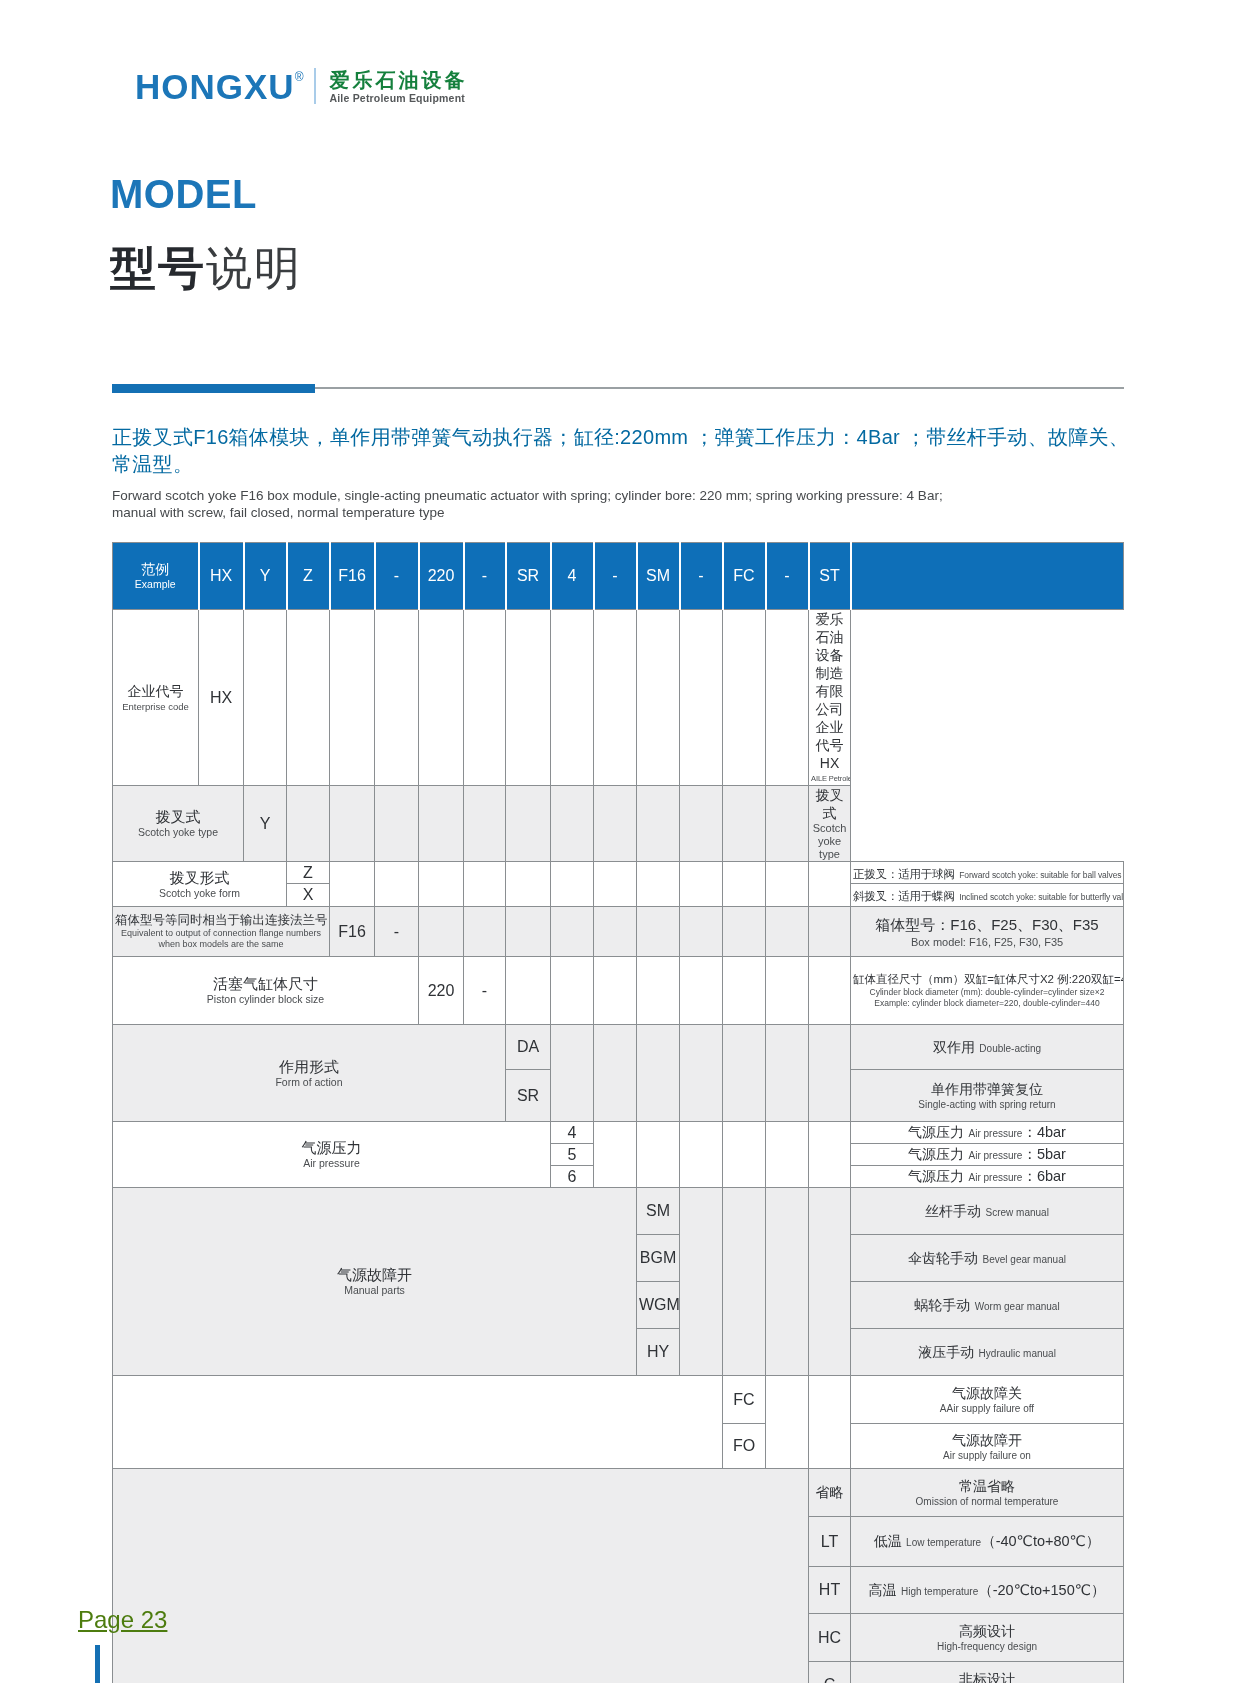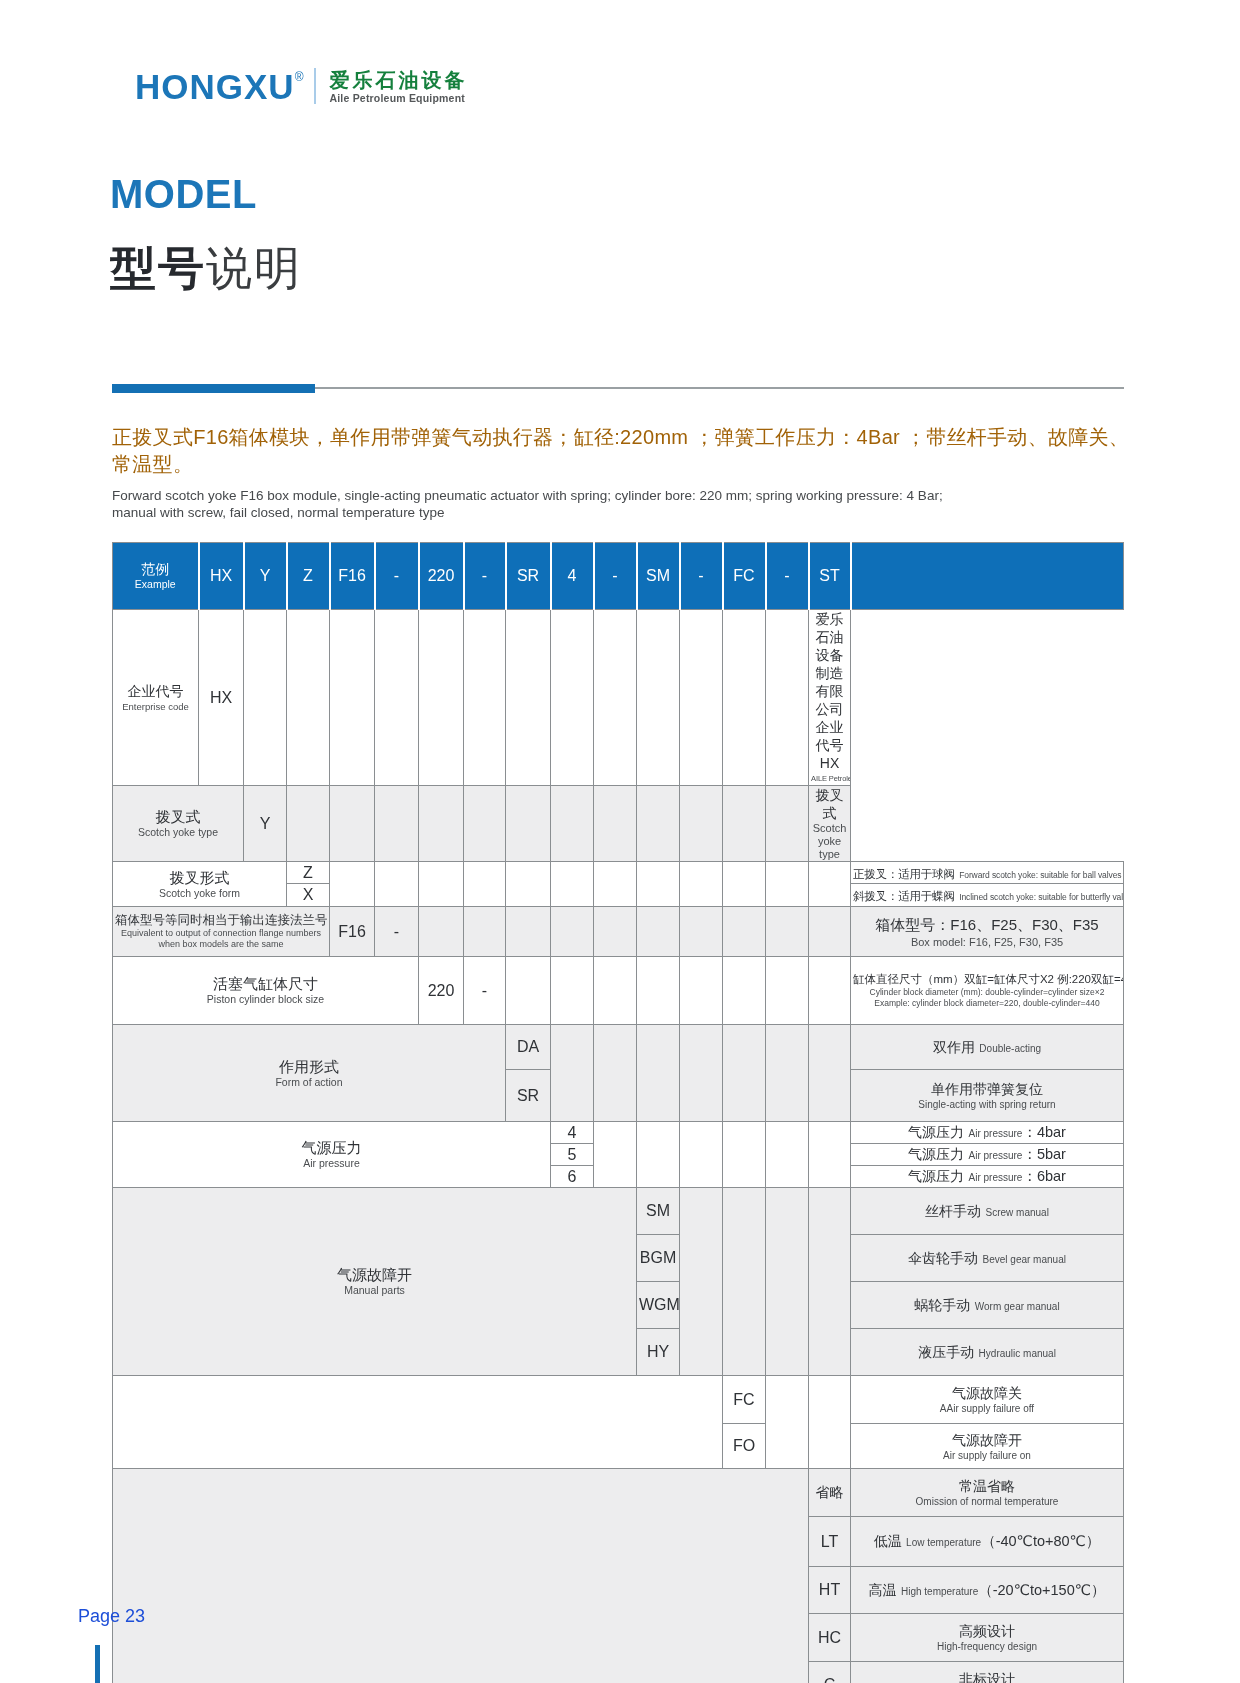--- a/index.html
+++ b/index.html
@@ -24,21 +24,21 @@
   .zh-b { font-weight:700; color:#26292E; }
   .zh-r { font-weight:400; color:#3A3D40; }
 
   
   .divider { position:absolute; left:112px; top:384px; width:1012px; height:10px; }
   .divider .blue { position:absolute; left:0; top:0; width:203px; height:9px; background:#1470B4; }
   .divider .line { position:absolute; left:203px; right:0; top:3px; height:2px; background:#9AA0A3; }
 
   
   .intro { position:absolute; left:112px; top:424px; width:1030px; }
-  .intro-zh { font-size:20px; color:#a16207; letter-spacing:0.3px; }
+  .intro-zh { font-size:20px; color:#0369a1; letter-spacing:0.3px; }
   .intro-en { margin-top:9px; font-size:13.5px; line-height:17px; color:#46494C; }
 
   
   table.mt { position:absolute; left:112px; top:542px; width:1012px;
     border-collapse:collapse; table-layout:fixed; }
   table.mt td { border:1px solid #8A8E91; padding:0 2px; text-align:center;
     vertical-align:middle; overflow:hidden; }
   tr.w  td { background:#ffffff; }
   tr.g  td { background:#EDEDEE; }
 
@@ -66,21 +66,21 @@
   .tiny  { font-size:7.5px; letter-spacing:-0.1px; }
   .zh-sm { font-size:11.5px; }
   .zh-xs { font-size:11.5px; letter-spacing:-0.2px; }
   .en-xs { font-size:8.5px; letter-spacing:-0.1px; }
   .dz-big { display:block; font-size:15px; line-height:20px; color:#2F3236; }
   .de-md  { display:block; font-size:11px; line-height:14px; color:#4A4D50; }
 
   td.note-cell { }
 
   
-  .page-num { position:absolute; left:78px; top:1606px; color:#1d4ed8; font-size:18px; }
+  .page-num { position:absolute; left:78px; top:1606px; color:#4d7c0f; font-size:24px;text-decoration:underline; }
   .page-bar { position:absolute; left:95px; top:1645px; width:5px; height:38px; background:#1470B4; }
 </style>
 </head>
 <body>
 
 <div class="page">
 
   <div class="logo">
     <div class="brand"><span>HONGXU</span><sup>®</sup></div>
     <div class="logo-sep"></div>

